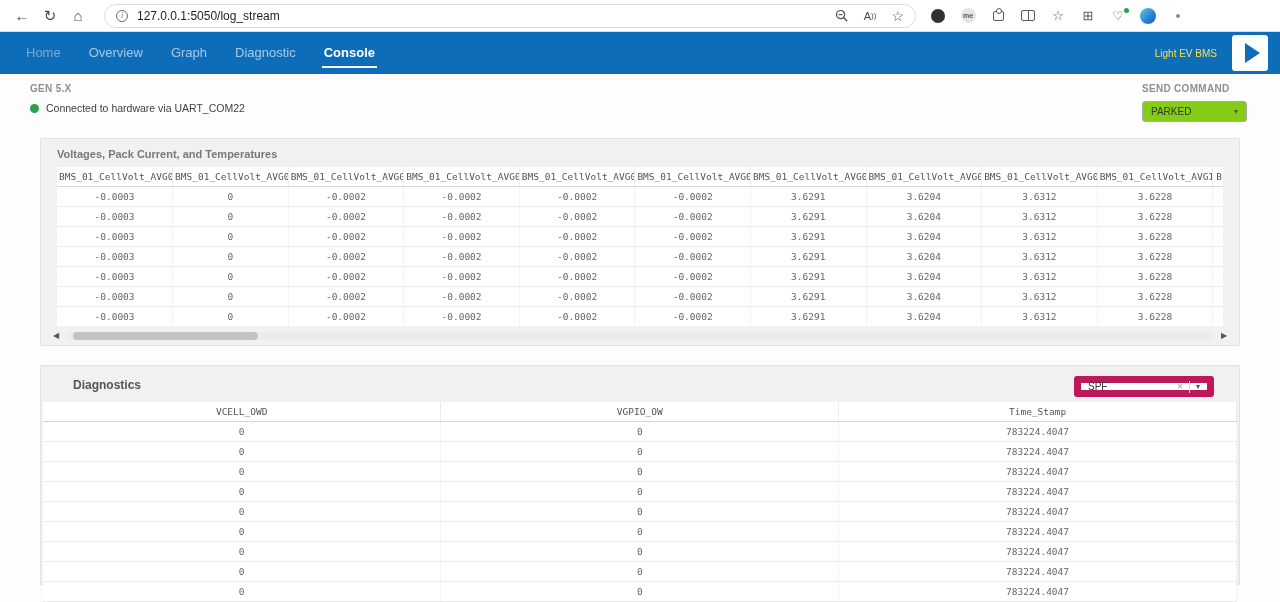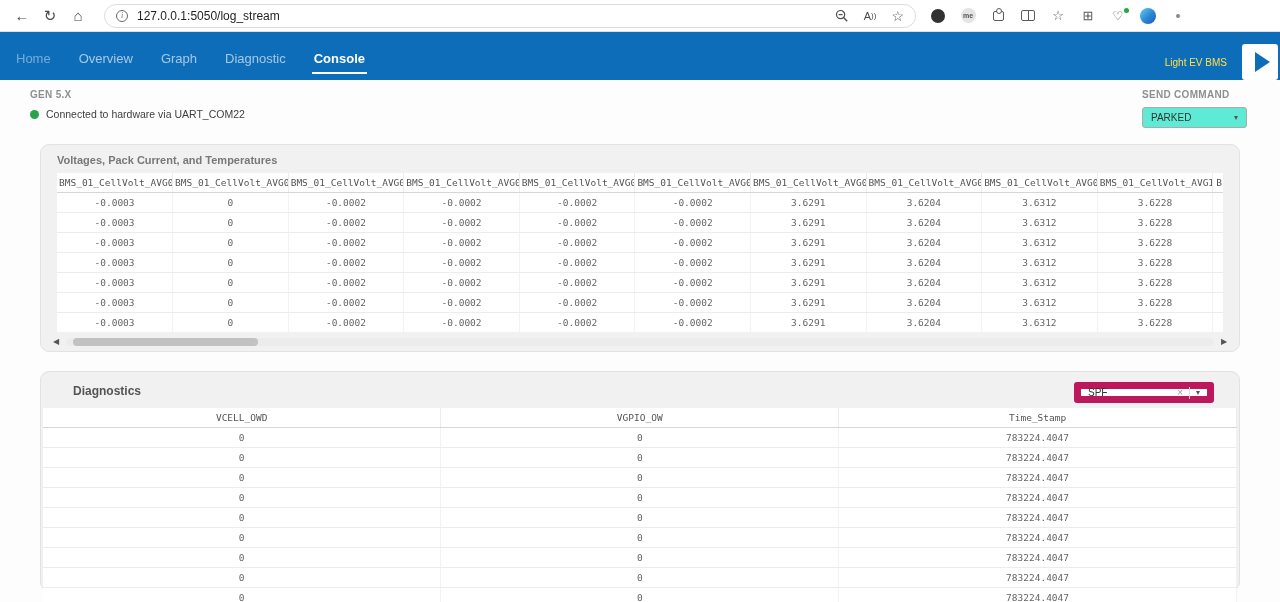--- a/index.html
+++ b/index.html
@@ -25,43 +25,43 @@
   .puzzle{position:relative;width:11px;height:10px;border:1.3px solid #5a5a5a;border-radius:2px;background:#fff}
   .puzzle::before{content:"";position:absolute;top:-4px;left:2px;width:4px;height:4px;border:1.3px solid #5a5a5a;border-radius:50%;background:#fff}
   .split{width:14px;height:11px;border:1.2px solid #5a5a5a;border-radius:2px;position:relative}
   .split::after{content:"";position:absolute;left:50%;top:0;bottom:0;width:1.2px;background:#5a5a5a}
   .essentials{position:relative;font-size:12px;color:#565656}
   .essentials::after{content:"";position:absolute;top:1px;right:-3px;width:5px;height:5px;background:var(--green);border-radius:50%}
   .copilot{width:16px;height:16px;border-radius:50%;background:linear-gradient(135deg,#5fd0e8 0%,#2a85d6 55%,#2353c0 100%)}
   .more-dot{width:4px;height:4px;border-radius:50%;background:#8a8a8a}
 
   
-  .navbar{height:48px;background:var(--navbar);display:flex;align-items:flex-end;padding:0 2px}
+  .navbar{height:42px;background:var(--navbar);display:flex;align-items:center;padding:0 12px}
   .nav-tab{position:relative;padding:0 14px;line-height:42px;font-size:13px;color:rgba(255,255,255,.62);cursor:pointer;white-space:nowrap}
   .nav-tab.dim{color:rgba(255,255,255,.42)}
   .nav-tab.active{color:#fff;font-weight:bold}
   .nav-tab.active::after{content:"";position:absolute;left:12px;right:12px;bottom:6px;height:2px;background:#fff}
   .brand{margin-left:auto;display:flex;align-items:center;gap:15px}
   .brand-text{color:#fde047;font-weight:normal;font-size:10px}
   .brand-logo{width:36px;height:36px;background:#fff;border-radius:3px;display:flex;align-items:center;justify-content:center;cursor:pointer}
   .tri{width:0;height:0;border-left:15px solid var(--navbar);border-top:10px solid transparent;border-bottom:10px solid transparent;margin-left:4px}
 
   
   .content{position:relative;height:528px;background:#fdfdfd}
   .status{position:absolute;left:30px;top:9px}
   .gen-label{font-size:10px;font-weight:bold;color:#8f8f8f;letter-spacing:.3px}
   .conn{display:flex;align-items:center;gap:7px;margin-top:8px}
   .dot{width:9px;height:9px;border-radius:50%;background:var(--green)}
   .conn-text{font-size:10.5px;color:#3f3f3f}
   .sendcmd{position:absolute;right:33px;top:9px;width:105px}
   .sendcmd-label{font-size:10px;font-weight:bold;color:#8f8f8f;letter-spacing:.3px}
-  .cmd-select{margin-top:7px;height:21px;background:#5eead4;border:1px solid #ababab;border-radius:3px;display:flex;align-items:center;justify-content:space-between;padding:0 8px;font-size:10px;color:#333;cursor:pointer}
+  .cmd-select{margin-top:7px;height:21px;background:#84cc16;border:1px solid #ababab;border-radius:3px;display:flex;align-items:center;justify-content:space-between;padding:0 8px;font-size:10px;color:#333;cursor:pointer}
   .caret{font-size:8px;color:#555}
 
-  .card{position:absolute;left:40px;width:1200px;background:var(--cardbg);border:1px solid #e2e2e2;border-radius:9px}
+  .card{position:absolute;left:40px;width:1200px;background:var(--cardbg);border:1px solid #e2e2e2;border-radius:0}
   .card1{top:64px;height:208px}
   .card2{top:291px;height:220px}
   .card-title{font-size:11px;font-weight:bold;color:#787878;padding:9px 16px 7px}
   .card2 .card-title{font-size:12px;color:#555;padding:12px 16px 5px 32px}
 
   table{border-collapse:collapse;font-family:"DejaVu Sans Mono",monospace;font-size:9.5px;color:#666}
   th{font-weight:normal;color:#555;padding:4px 2px;border-bottom:1px solid #d6d6d6;border-right:1px solid #ececec;background:#fff;text-align:center;overflow:hidden;white-space:nowrap}
   td{padding:4px 2px;border-bottom:1px solid #ececec;border-right:1px solid #f3f3f3;text-align:center;background:#fff;overflow:hidden;white-space:nowrap}
   .tbl-wrap{margin:0 16px;background:#fff;overflow:hidden;height:159px}
   .tbl-volt{table-layout:fixed;width:1272px}

